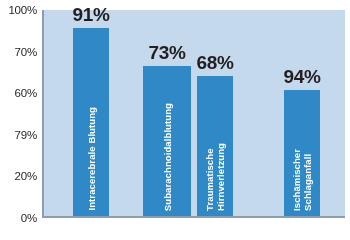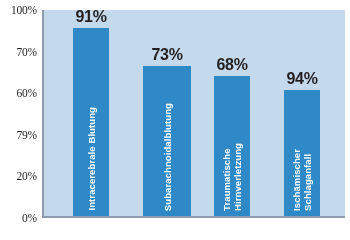--- a/index.html
+++ b/index.html
@@ -30,21 +30,21 @@
     height: 227px;
   }
   .y-tick {
     position: absolute;
     right: 3px;
     transform: translateY(-50%);
     font-size: 11.5px;
     color: #231f20;
     letter-spacing: -0.2px;
     white-space: nowrap;
-    font-family: Liberation Serif, serif;
+    font-family: Liberation Sans, sans-serif;
   }
 
   
   #plot-area {
     position: absolute;
     left: 42px;
     top: 10px;
     width: 303px;
     height: 208px;
     background: #c5d9ec;
@@ -72,21 +72,21 @@
     bottom: 0;
     left: 0;
     right: 0;
     background: #3089c7;
   }
 
   .bar-value {
     position: absolute;
     left: 50%;
     transform: translateX(-50%);
-    font-size: 16px;
+    font-size: 19px;
     font-weight: bold;
     color: #231f20;
     white-space: nowrap;
     letter-spacing: -0.3px;
   }
 
   .bar-label {
     position: absolute;
     bottom: 5px;
     left: 50%;
@@ -126,21 +126,21 @@
         </div>
       </div>
 
       <div class="bar-slot" style="left:99px; width:48px;">
         <div class="bar-value" style="bottom:152.5px;">73%</div>
         <div class="bar" style="height:150.5px;">
           <div class="bar-label">Subarachnoidalblutung</div>
         </div>
       </div>
 
-      <div class="bar-slot" style="left:170px; width:36px;">
+      <div class="bar-slot" style="left:153px; width:36px;">
         <div class="bar-value" style="bottom:142.2px;">68%</div>
         <div class="bar" style="height:140.2px;">
           <div class="bar-label">Traumatische
 Hirnverletzung</div>
         </div>
       </div>
 
       <div class="bar-slot" style="left:240px; width:36px;">
         <div class="bar-value" style="bottom:127.7px;">94%</div>
         <div class="bar" style="height:125.7px;">

